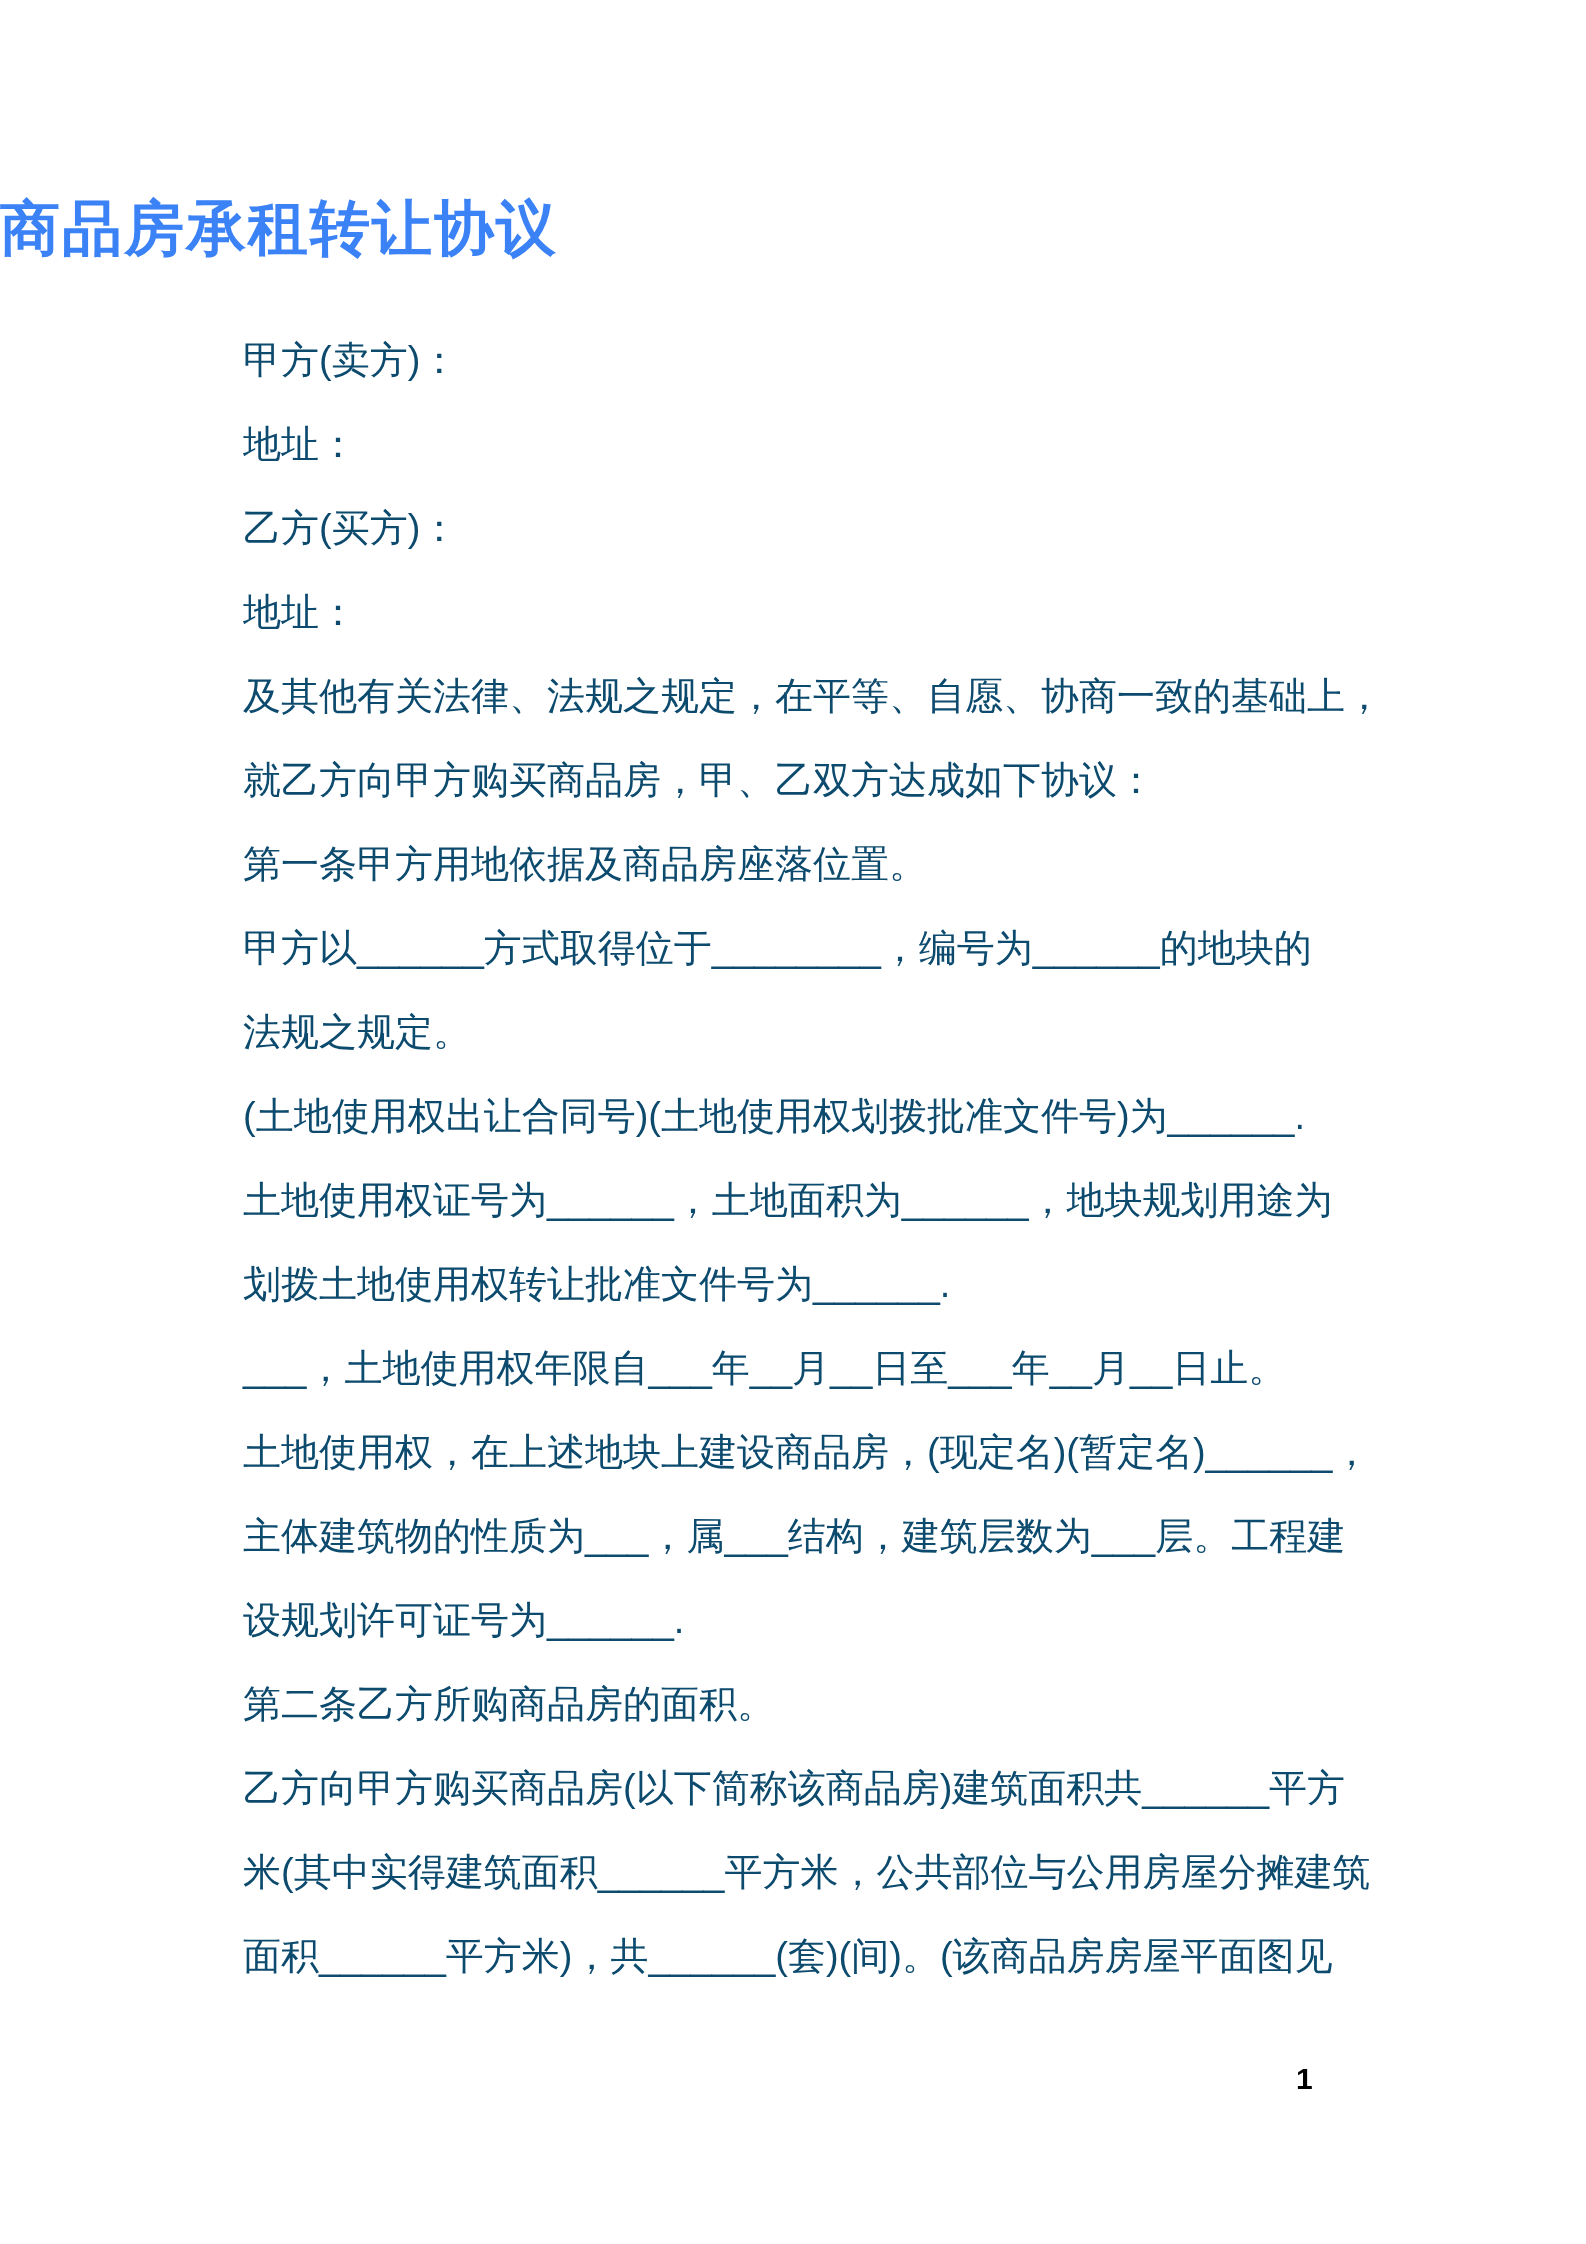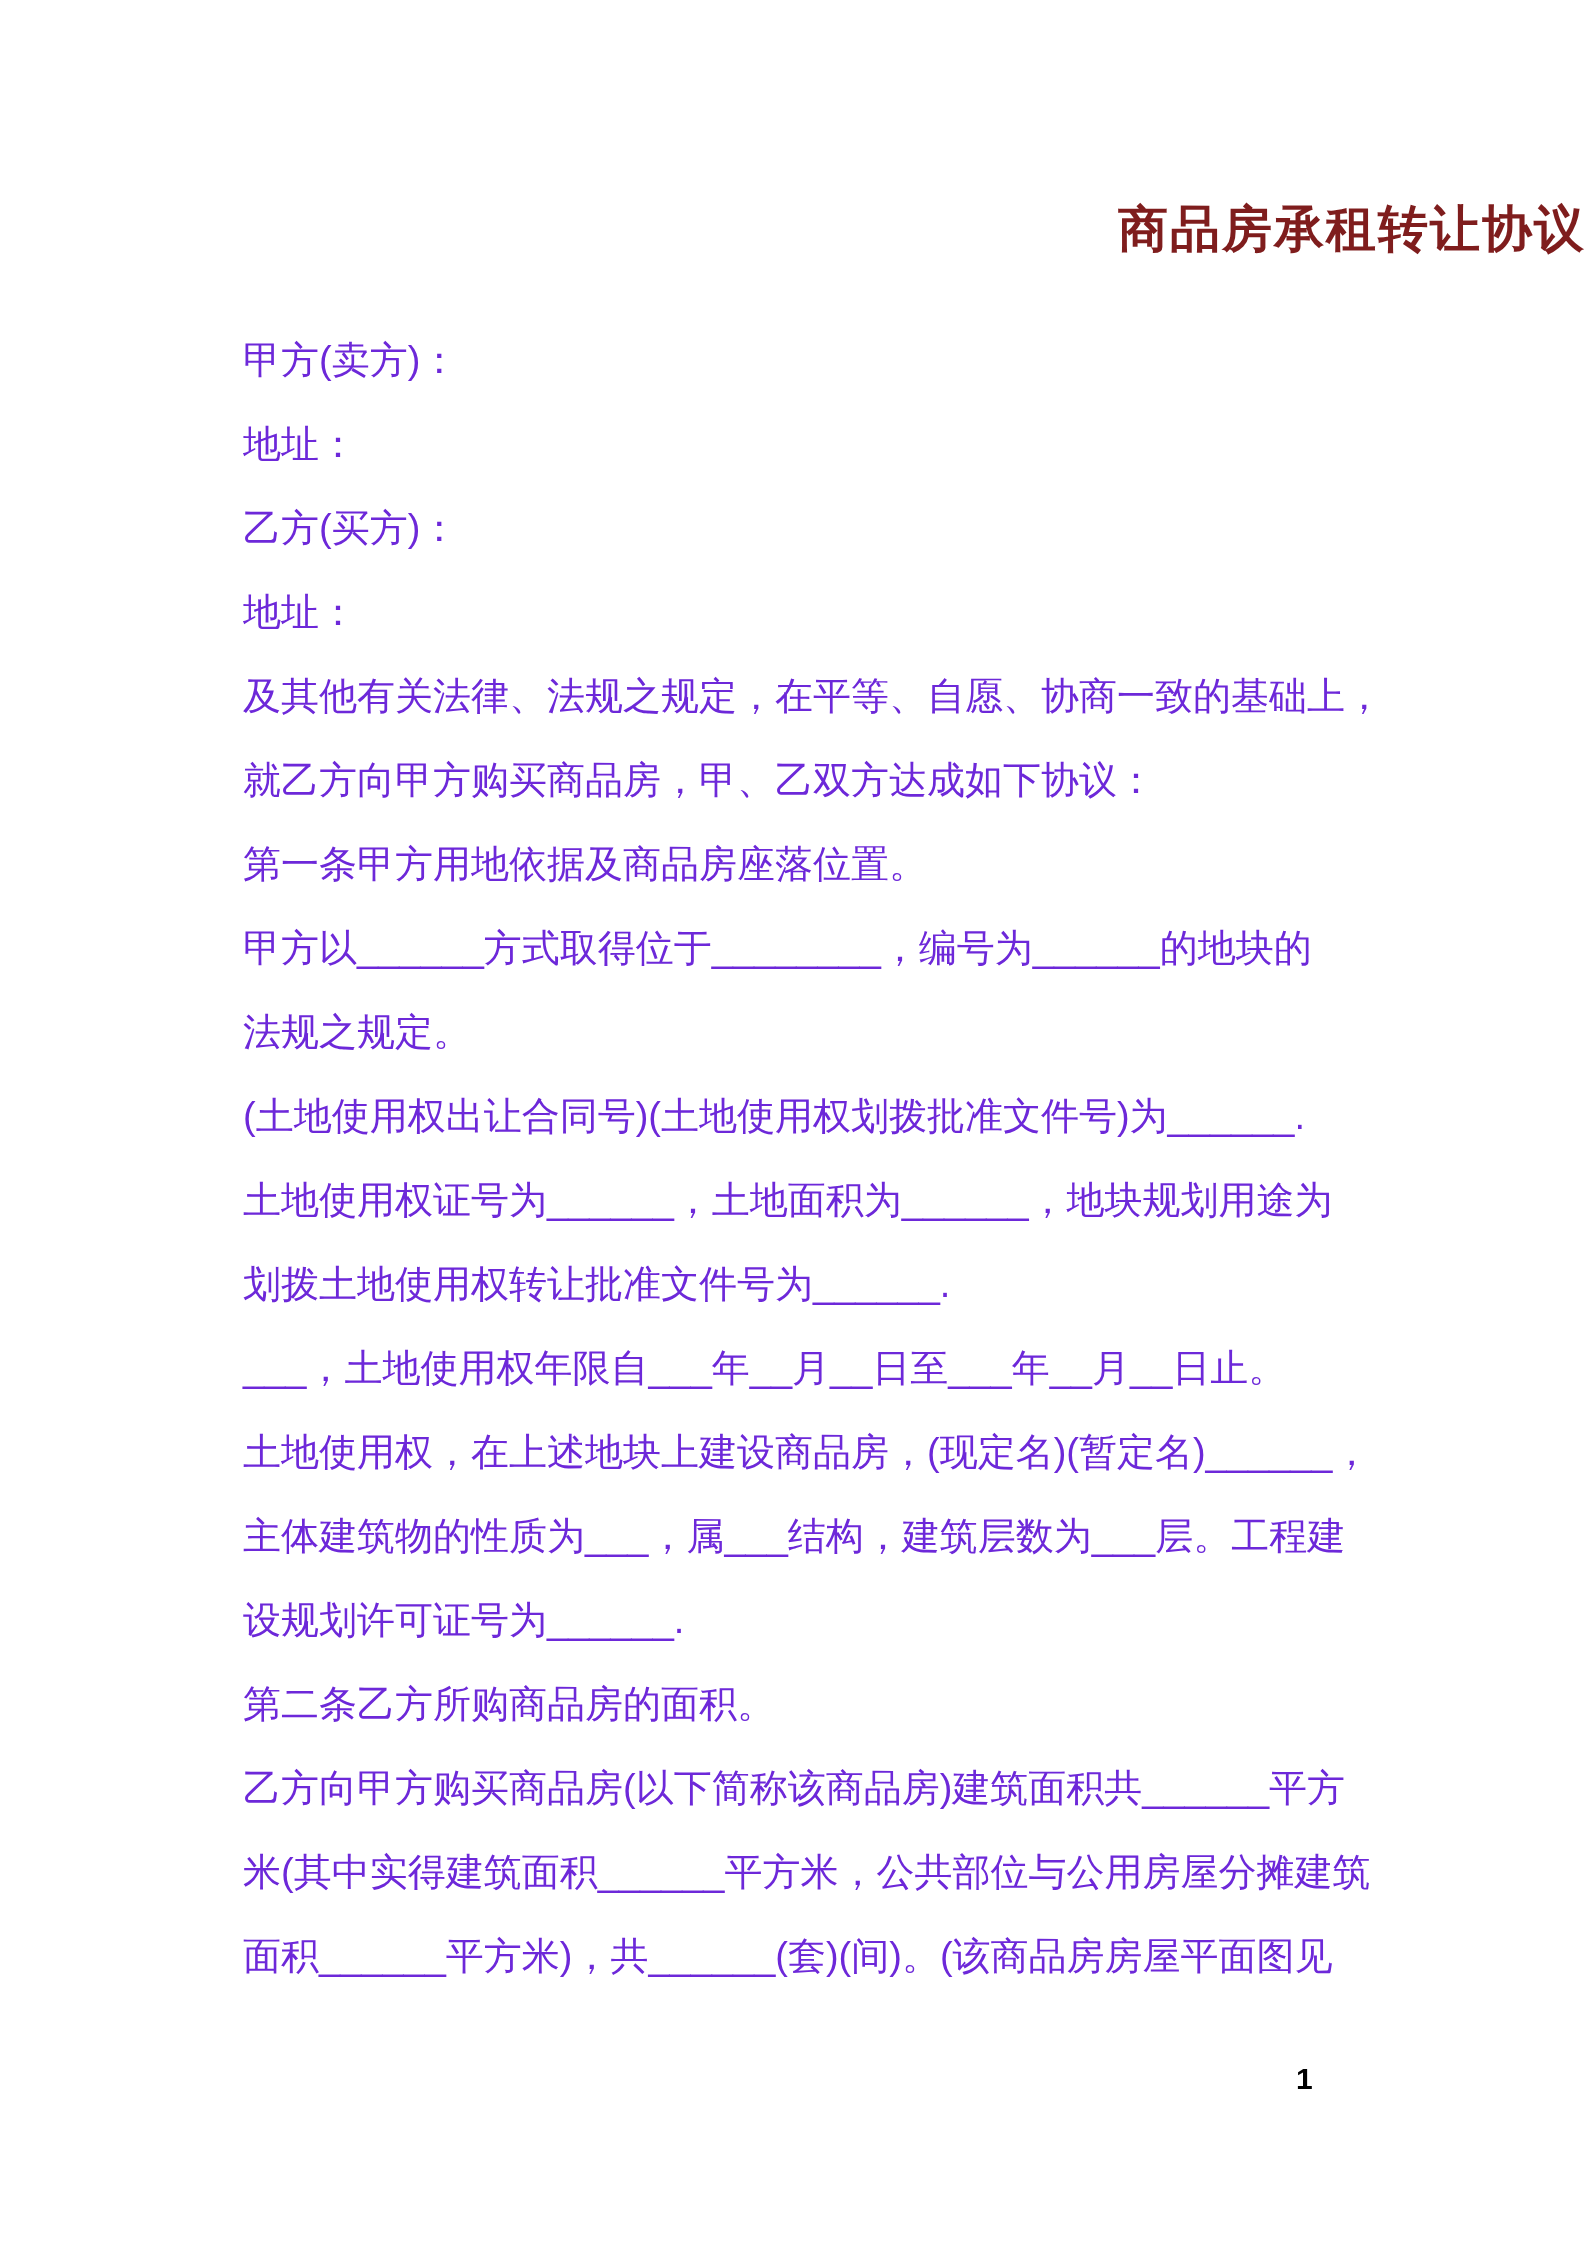--- a/index.html
+++ b/index.html
@@ -14,40 +14,40 @@
     background: #ffffff;
     color: #000000;
     font-family: "Liberation Sans", "DejaVu Sans", sans-serif;
     overflow: hidden;
   }
   .doc-title {
     position: absolute;
     top: 198px;
     left: 0;
     width: 100%;
-    text-align: right;
-    font-size: 50px;
+    text-align: left;
+    font-size: 60px;
     font-weight: bold;
     letter-spacing: 2px;
     line-height: 62px;
-    color: #7f1d1d;
+    color: #3b82f6;
   }
   .doc-content {
     position: absolute;
     top: 318px;
     left: 243px;
     width: 1160px;
   }
   .doc-line {
     height: 84px;
     line-height: 84px;
     font-size: 38px;
     font-weight: normal;
     white-space: nowrap;
-    color: #6d28d9;
+    color: #0c4a6e;
   }
   .page-number {
     position: absolute;
     left: 1296px;
     top: 2062px;
     font-size: 30px;
     font-weight: bold;
     color: #000000;
   }
 </style>

